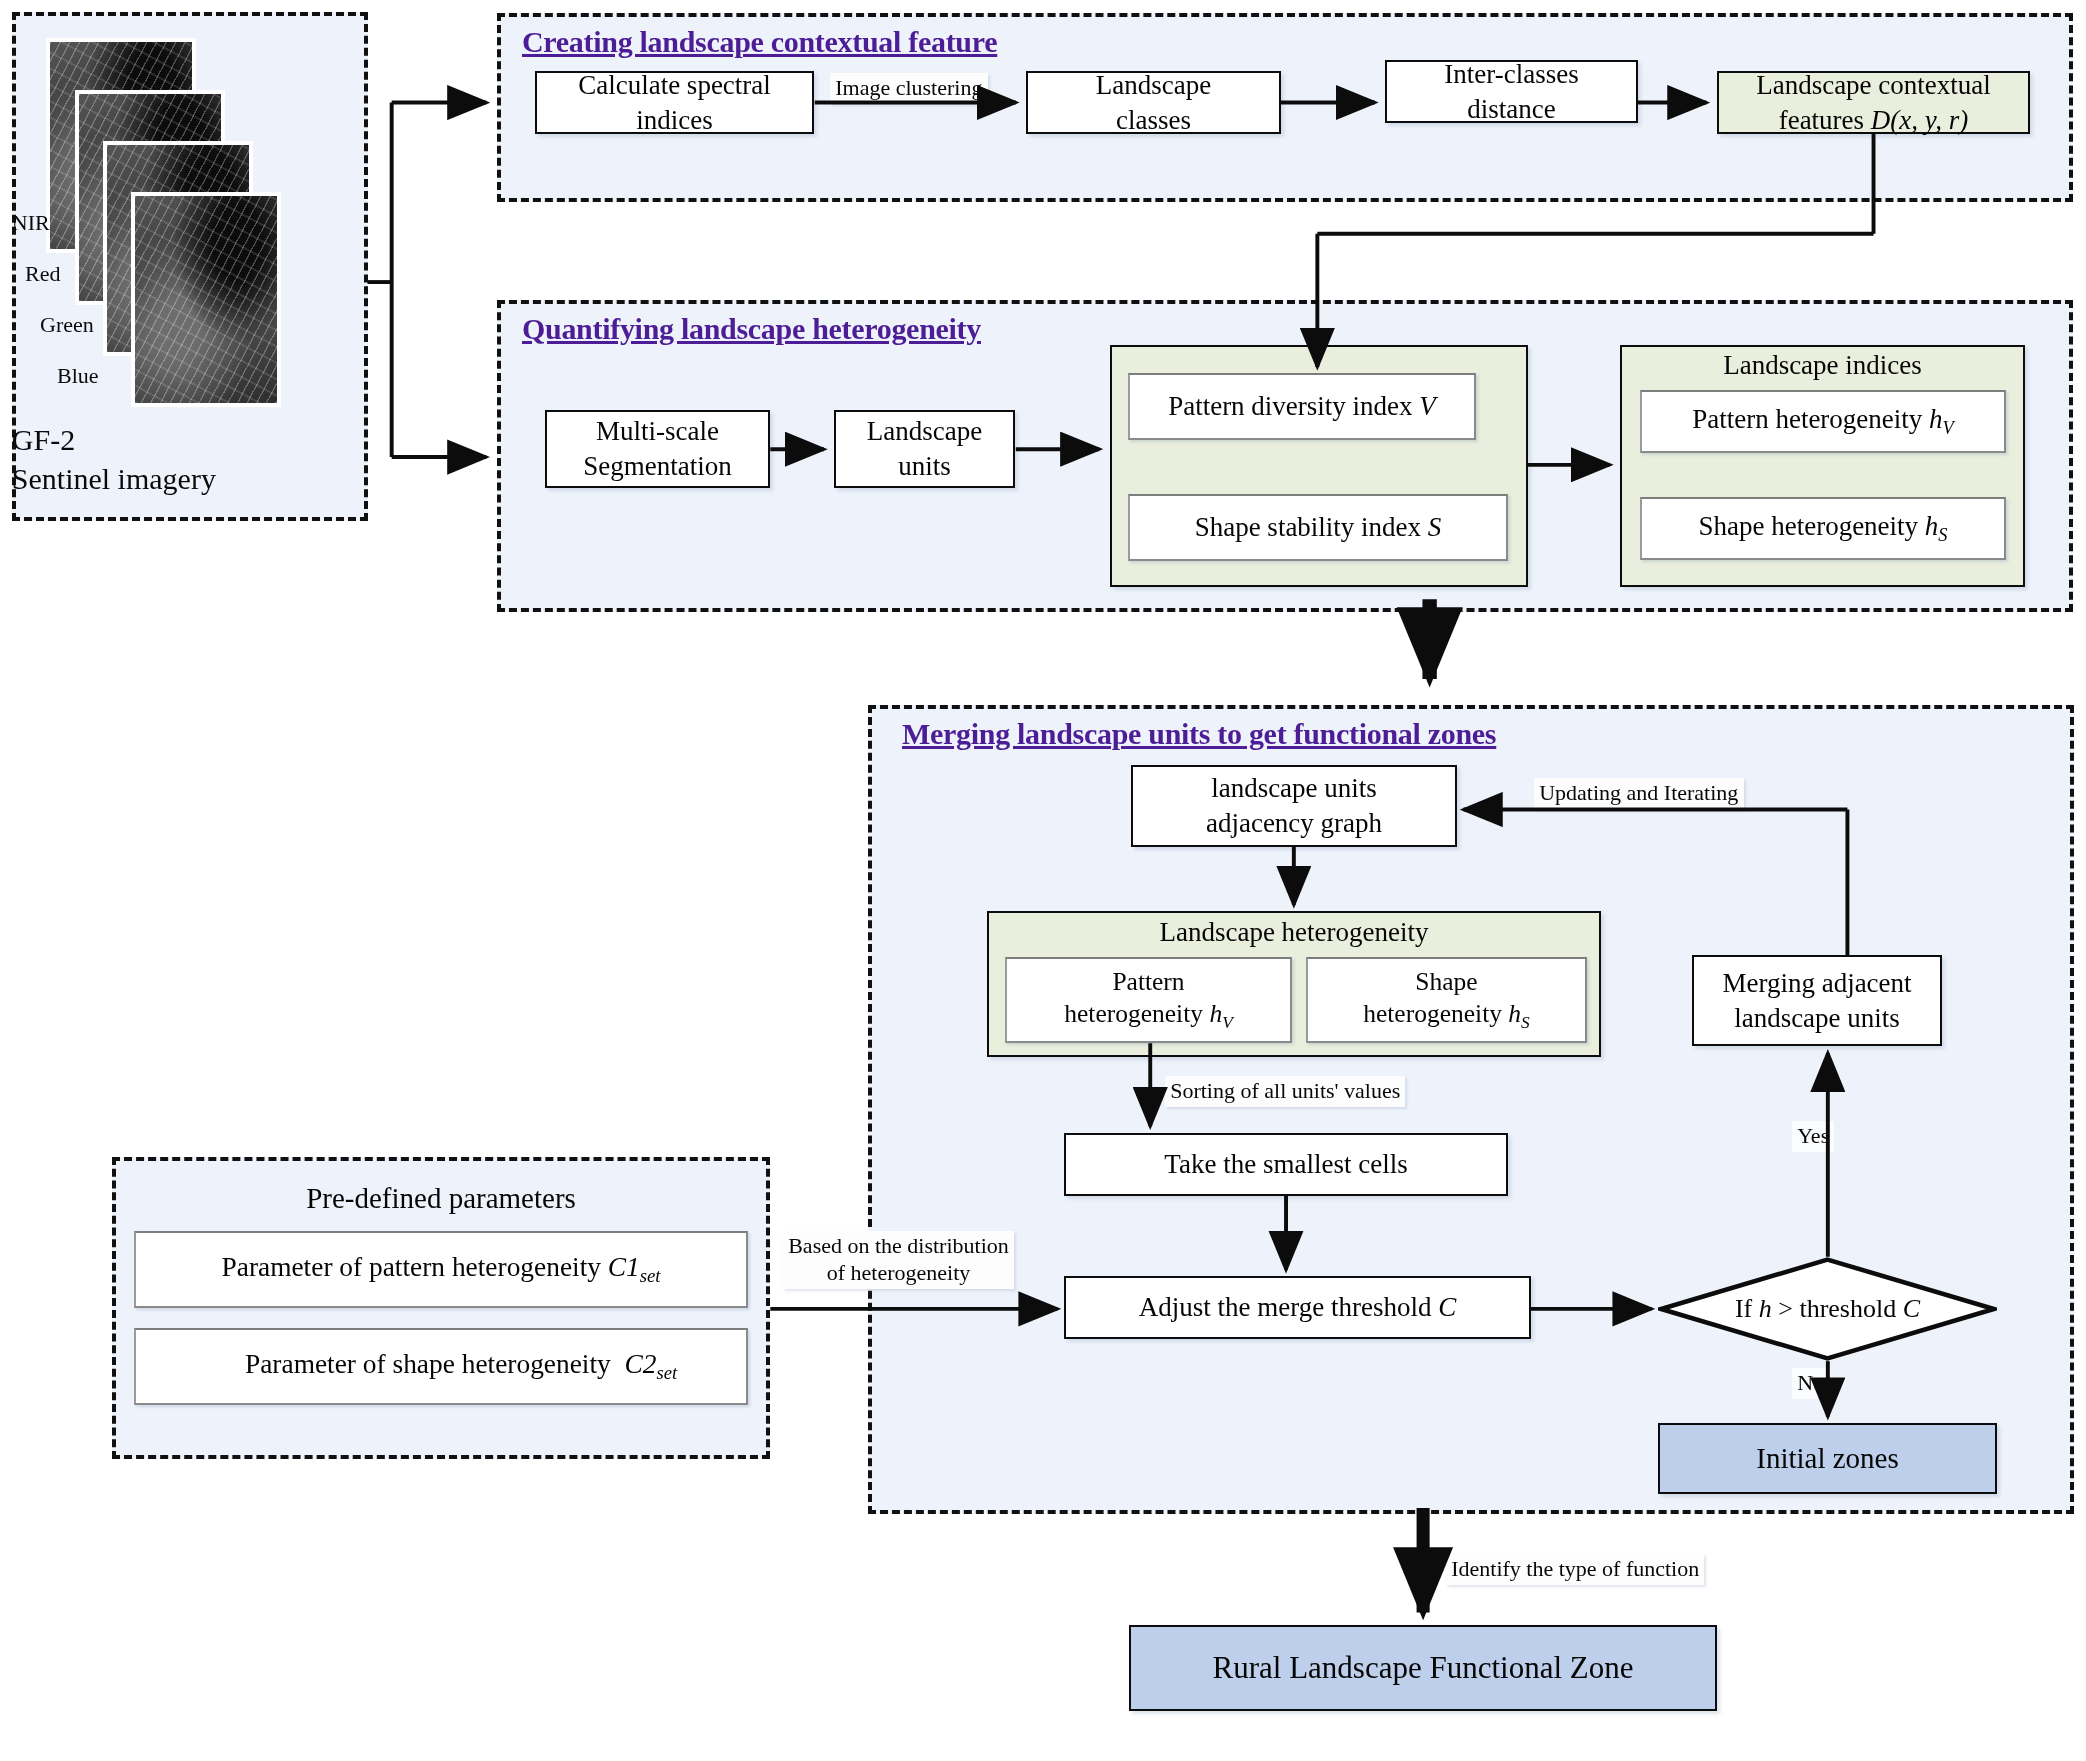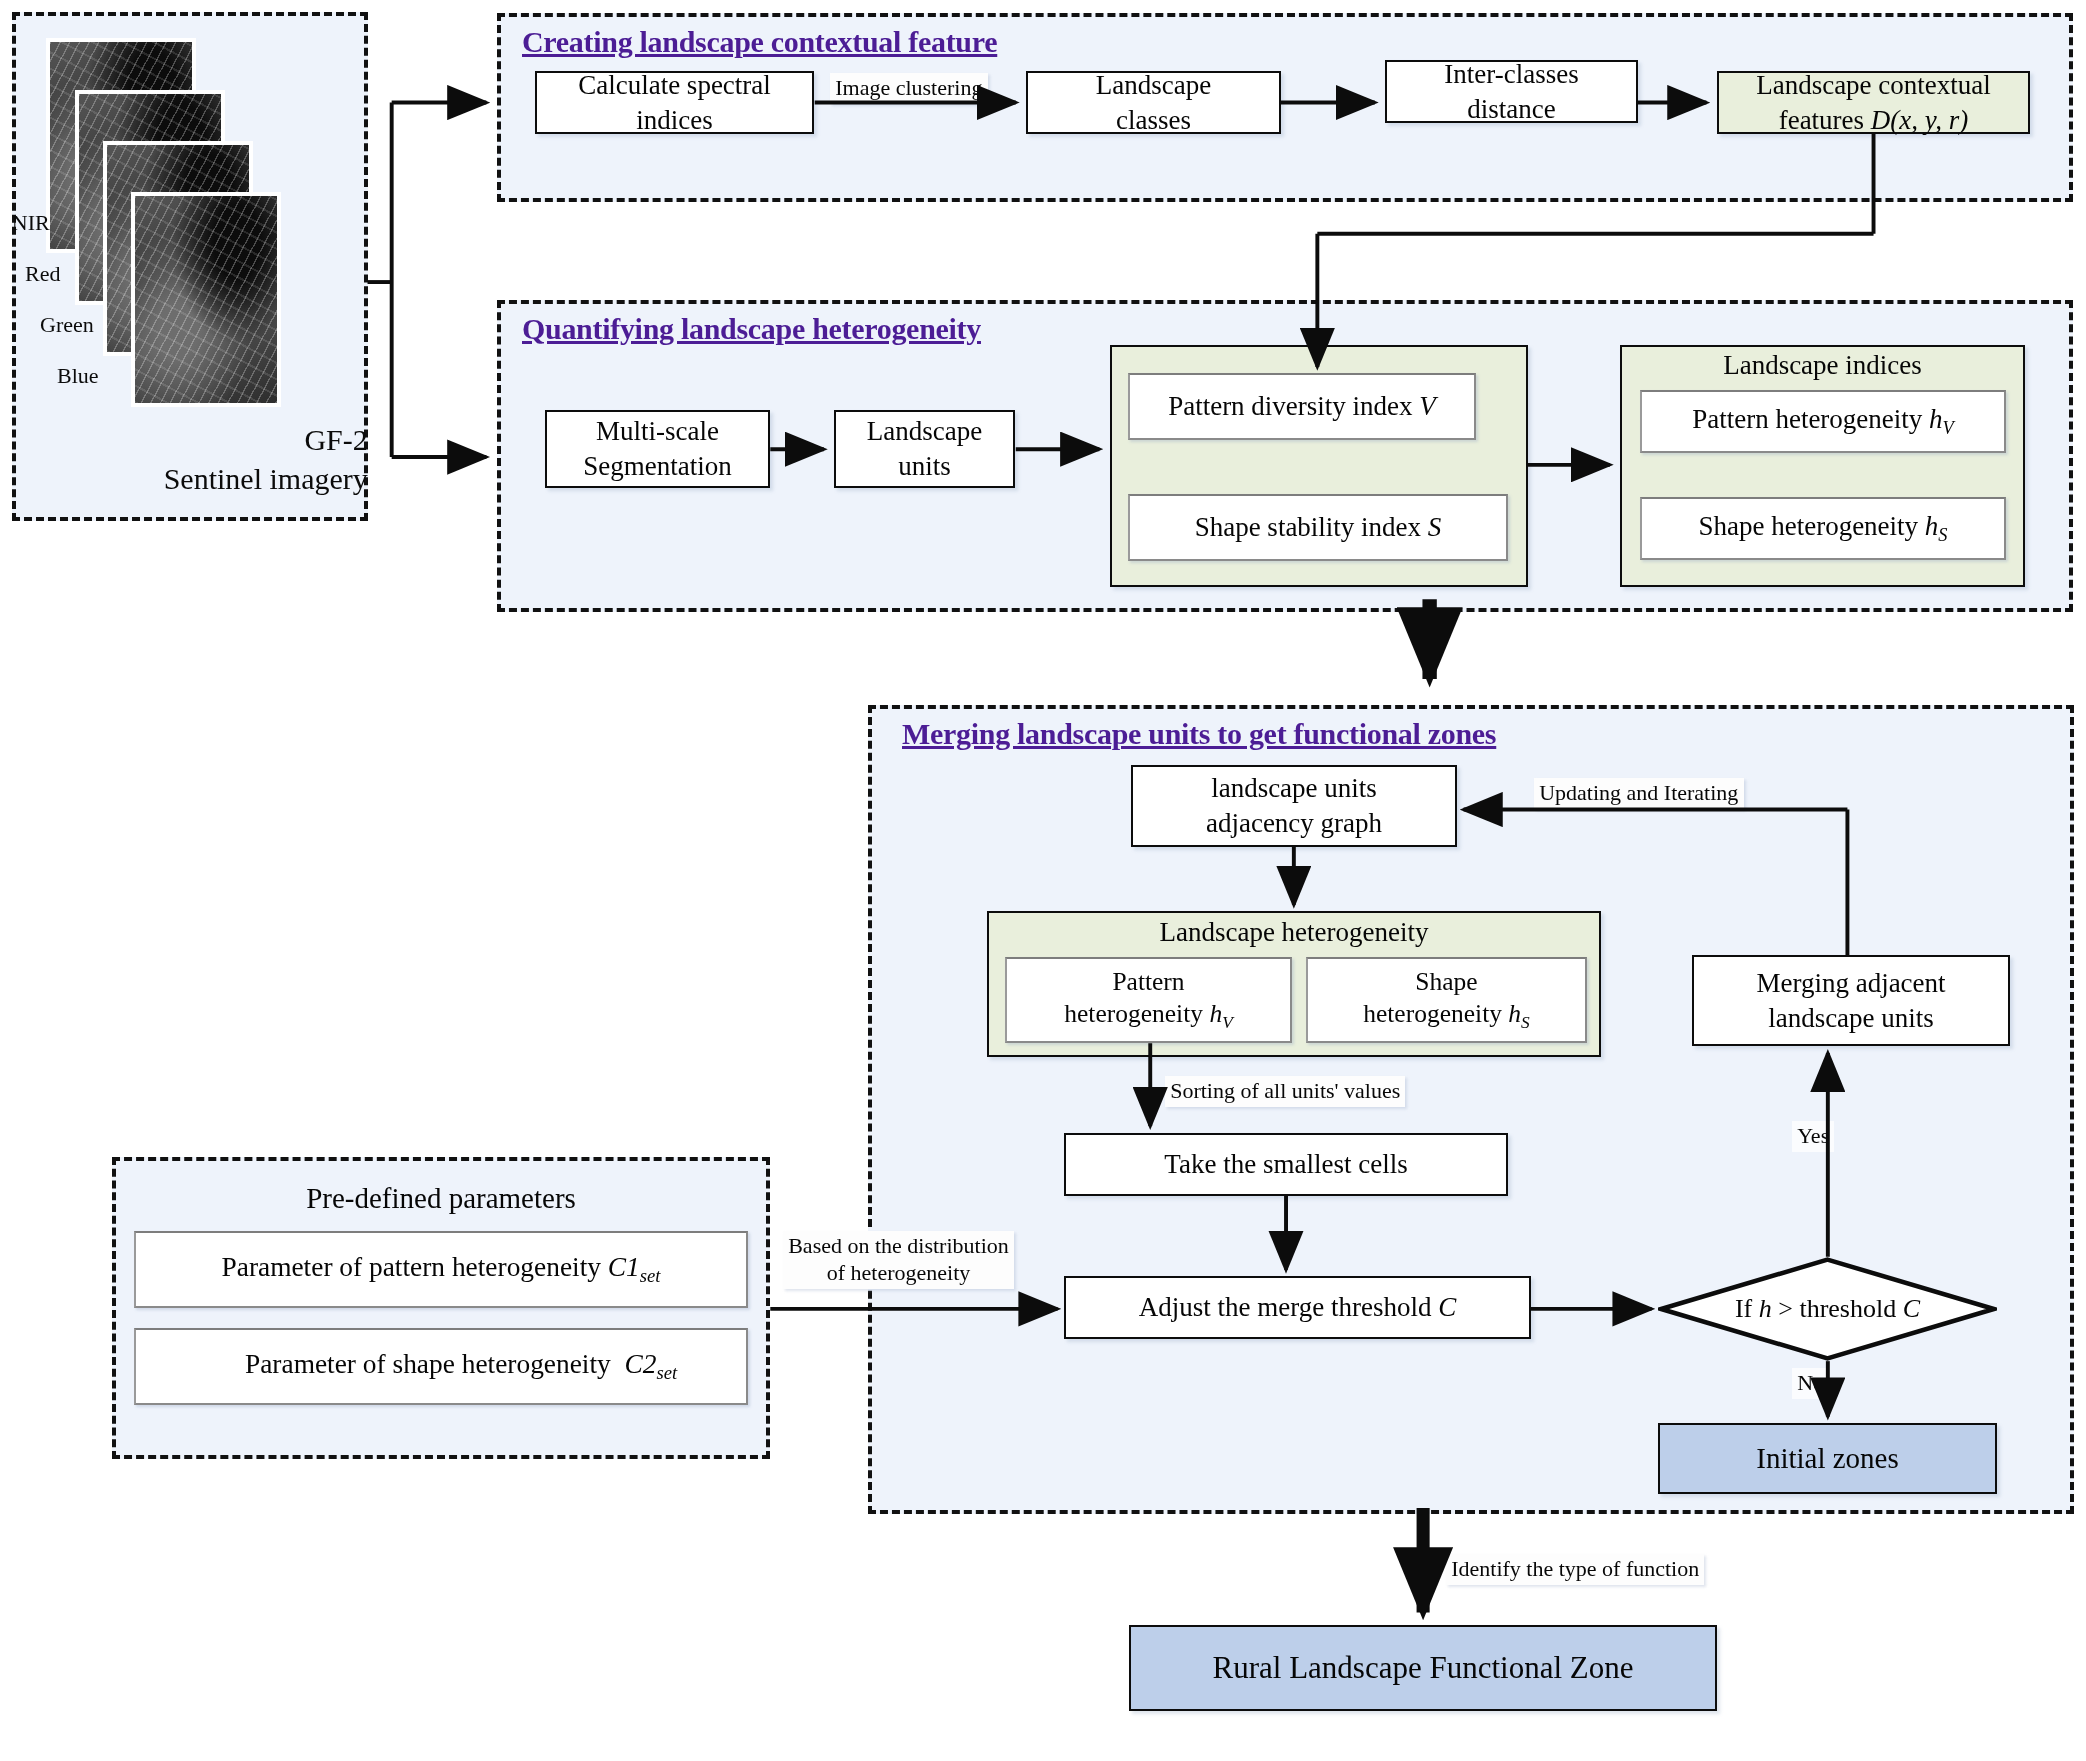--- a/index.html
+++ b/index.html
@@ -103,21 +103,21 @@
       linear-gradient(160deg,#555 0%,#3a3a3a 35%,#4e4e4e 62%,#2d2d2d 100%);
   }
   .bandlabel{
     position:absolute;
     font-family:"Liberation Serif", serif;
     color:#0b0b0b;
     white-space:nowrap;
   }
   .sourcelabel{
     position:absolute;
-    text-align:right;
+    text-align:left;
     font-family:"Liberation Serif", serif;
     color:#0b0b0b;
     line-height:1.3;
     white-space:pre-line;
   }
   .it{font-style:italic;}
   sub{font-size:.68em;font-style:italic;}
 </style>
 </head>
 <body>
@@ -216,21 +216,21 @@
 
   <div class="diamond-wrap" style="left:1658px;top:1257px;width:339px;height:104px;">
     <svg width="339" height="104" viewBox="0 0 520 160">
       <polygon points="260,4 516,80 260,156 4,80" fill="#ffffff" stroke="#0c0c0c" stroke-width="7"></polygon>
     </svg>
     <div class="diamond-text" style="font-size:26px;">
       <span>If <span class="it">h</span> &gt; threshold <span class="it">C</span></span>
     </div>
   </div>
 
-  <div class="box" style="left:1692px;top:955px;width:318px;height:91px;font-size:27px;white-space:pre-line;">Merging adjacent
+  <div class="box" style="left:1692px;top:955px;width:250px;height:91px;font-size:27px;white-space:pre-line;">Merging adjacent
 landscape units</div>
 
   <div class="box blue" style="left:1658px;top:1423px;width:339px;height:71px;font-size:29px;">Initial zones</div>
 
   <div class="edgelabel" style="left:1534px;top:778px;font-size:22px;">Updating and Iterating</div>
   <div class="edgelabel" style="left:1165px;top:1076px;font-size:22px;">Sorting of all units' values</div>
   <div class="edgelabel plain" style="left:1792px;top:1121px;font-size:22px;">Yes</div>
   <div class="edgelabel plain" style="left:1792px;top:1368px;font-size:22px;">No</div>
 
   <div class="panel" style="left:112px;top:1157px;width:658px;height:302px;"></div>

